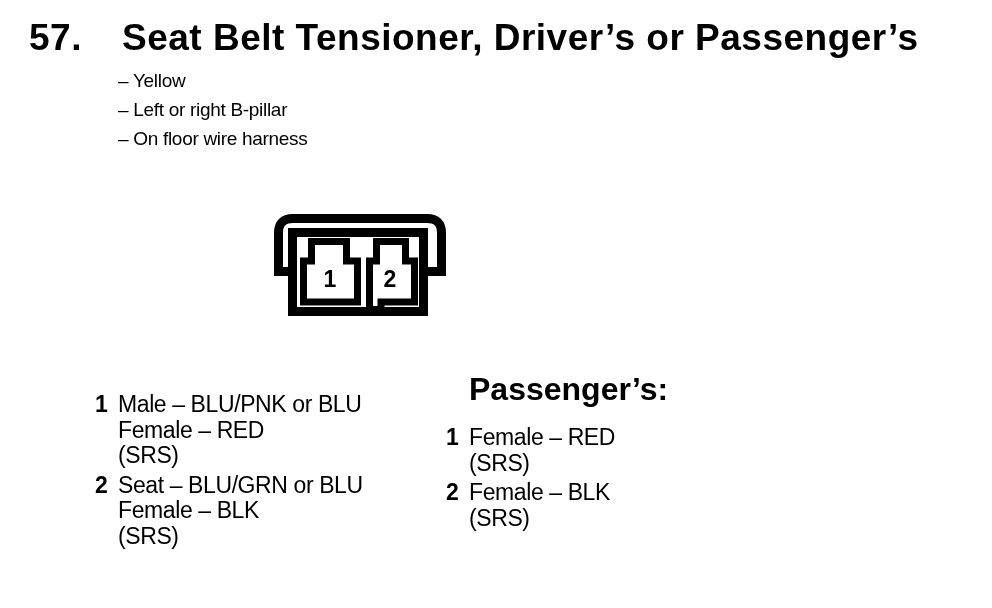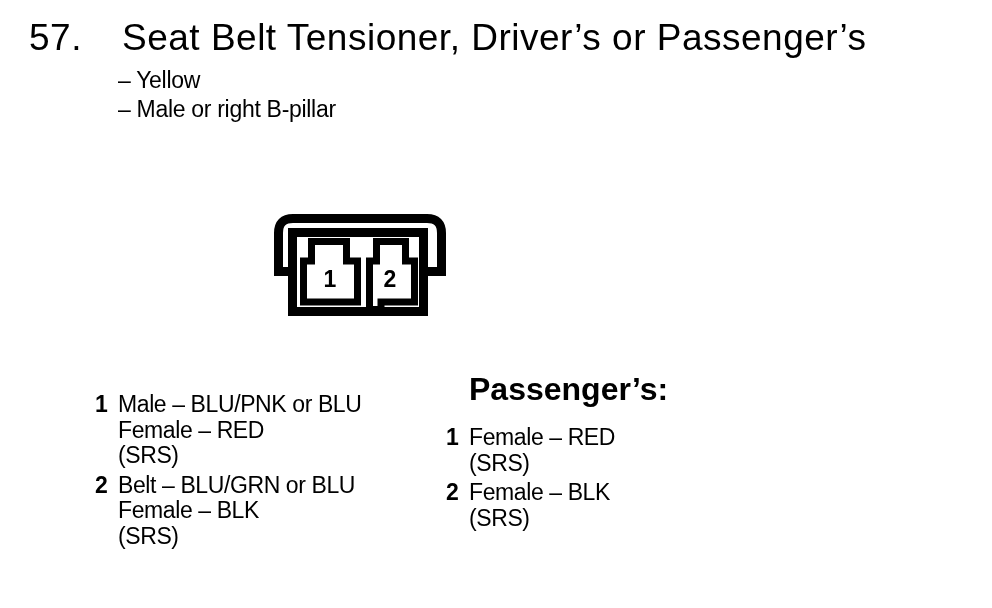--- a/index.html
+++ b/index.html
@@ -4,27 +4,27 @@
 <style>
   html, body { margin: 0; padding: 0; }
   body {
     width: 992px; height: 608px;
     background: #ffffff; color: #000000;
     font-family: "Liberation Sans", "DejaVu Sans", sans-serif;
     position: relative; overflow: hidden;
   }
   .title-row {
     position: absolute; top: 19px; left: 29px;
-    font-size: 37px; font-weight: normal; line-height: 1;
+    font-size: 37px; font-weight: bold; line-height: 1;
     letter-spacing: 0.5px; white-space: nowrap;
   }
   .title-num { display: inline-block; width: 93px; }
   .notes {
     position: absolute; left: 118px; top: 66px;
-    font-size: 23px; line-height: 29px; letter-spacing: -0.3px;
+    font-size: 19px; line-height: 29px; letter-spacing: -0.3px;
     white-space: nowrap;
   }
   svg.connector { position: absolute; left: 264px; top: 204px; }
   svg.connector text {
     font-family: "Liberation Sans", "DejaVu Sans", sans-serif;
     font-weight: bold; font-size: 23px;
   }
   .column { position: absolute; top: 373px; }
   .col-driver { left: 95px; }
   .col-passenger { left: 446px; }
@@ -43,21 +43,22 @@
 </style>
 </head>
 <body>
 
 <div class="title-row">
   <span class="title-num">57.</span><span class="title-text">Seat Belt Tensioner, Driver’s or Passenger’s</span>
 </div>
 
 <div class="notes">
   <div class="note">– Yellow</div>
-  <div class="note">– Male or right B-pillar</div>
+  <div class="note">– Left or right B-pillar</div>
+  <div class="note">– On floor wire harness</div>
 </div>
 
 <svg class="connector" width="192" height="124" viewBox="264 204 192 124" xmlns="http://www.w3.org/2000/svg">
 
   <path d="M278.5 271.5 L278.5 233 Q278.5 218.5 293 218.5 L427 218.5 Q441.5 218.5 441.5 233 L441.5 271.5 Z" fill="#ffffff" stroke="#000000" stroke-width="9"></path>
 
   <rect x="292.5" y="232.5" width="131" height="79" fill="#ffffff" stroke="#000000" stroke-width="9"></rect>
 
   <path d="M303.5 302 L303.5 261 L311.5 261 L311.5 241.5 L346.5 241.5 L346.5 261 L357.5 261 L357.5 302 Z" fill="#ffffff" stroke="#000000" stroke-width="7"></path>
 
@@ -72,21 +73,21 @@
       <span class="pin-num">1</span>
       <div class="pin-lines">
         <div class="pin-line">Male – BLU/PNK or BLU</div>
         <div class="pin-line">Female – RED</div>
         <div class="pin-line">(SRS)</div>
       </div>
     </div>
     <div class="pin-item">
       <span class="pin-num">2</span>
       <div class="pin-lines">
-        <div class="pin-line">Belt – BLU/GRN or BLU</div>
+        <div class="pin-line">Seat – BLU/GRN or BLU</div>
         <div class="pin-line">Female – BLK</div>
         <div class="pin-line">(SRS)</div>
       </div>
     </div>
   </div>
 </section>
 
 <section class="column col-passenger">
   <h2 class="col-heading">Passenger’s:</h2>
   <div class="pin-list">

